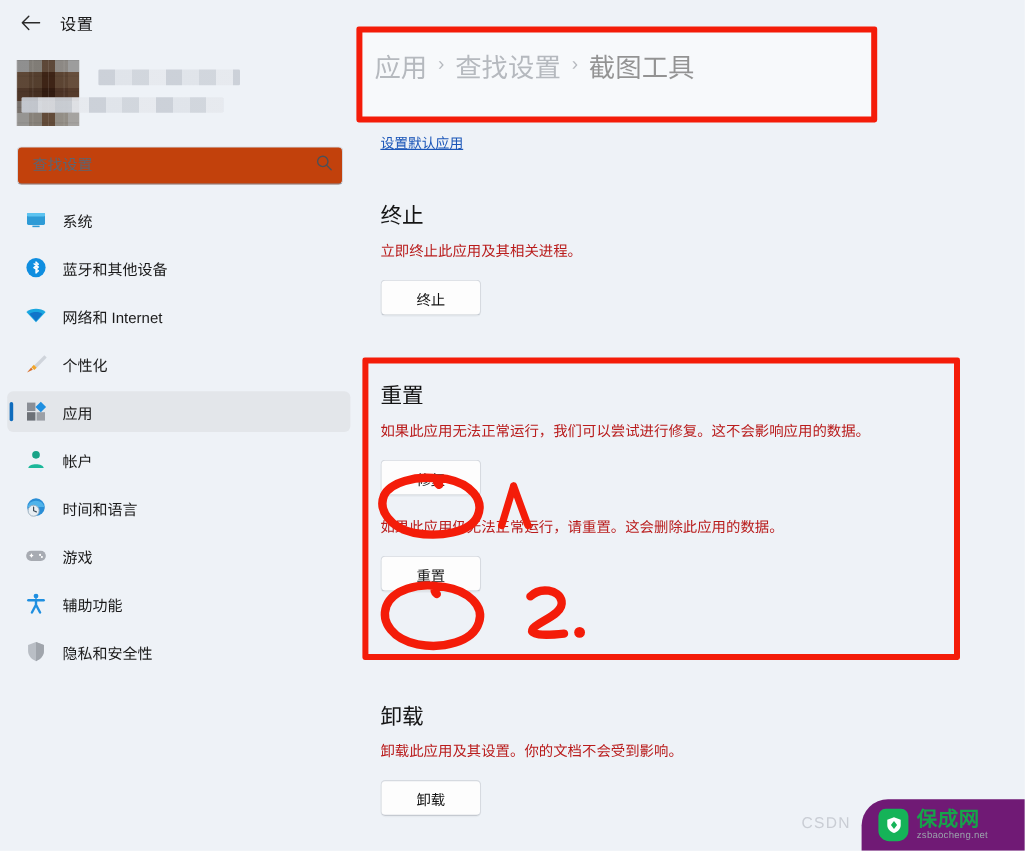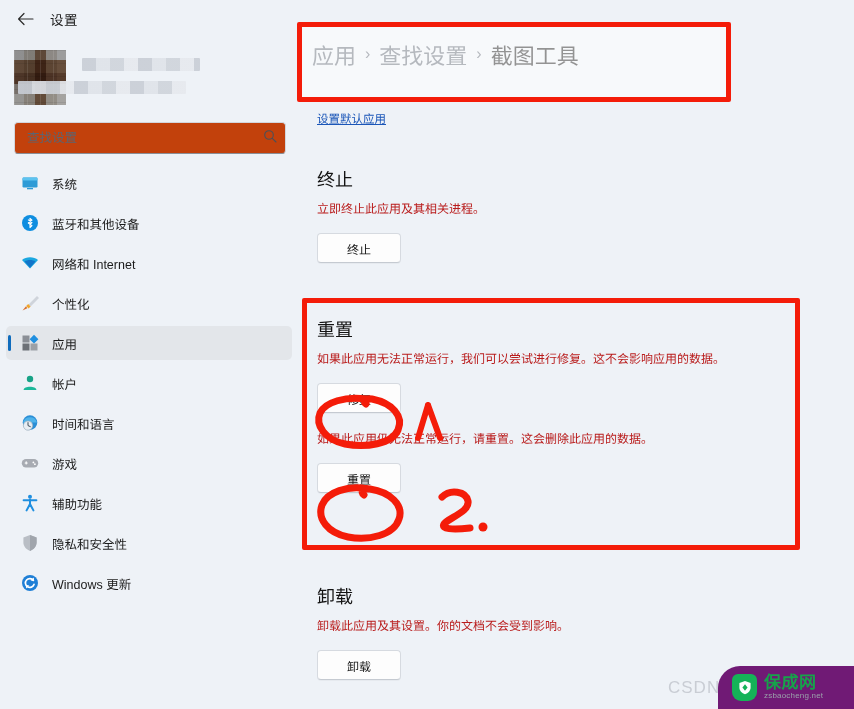--- a/index.html
+++ b/index.html
@@ -256,21 +256,21 @@
     border-radius: 2px;
   }
   .rect-breadcrumb { left: 297px; top: 22px; width: 434px; height: 80px; background: rgba(255,255,255,.55); }
   .rect-reset      { left: 302px; top: 298px; width: 498px; height: 252px; }
   .anno-svg { position: absolute; left: 0; top: 0; width: 854px; height: 709px; pointer-events: none; }
 
   
   .wm-csdn {
     position: absolute;
     left: 668px; top: 678px;
-    font-size: 17px;
+    font-size: 13px;
     color: #c9cdd4;
     letter-spacing: 1px;
     font-family: "Liberation Sans", sans-serif;
   }
   .wm-badge {
     position: absolute;
     left: 718px; top: 666px;
     width: 136px; height: 43px;
     background: #701a75;
     border-radius: 22px 0 0 0;
@@ -445,31 +445,20 @@
       <div class="nav-item">
         <span class="nav-icon">
           <svg width="18" height="18" viewBox="0 0 18 18">
             <path d="M9 1 L15.6 3.6 V8.6 C15.6 12.6, 12.6 15.6, 9 17 C5.4 15.6, 2.4 12.6, 2.4 8.6 V3.6 Z" fill="#b9bec5"></path>
             <path d="M9 1 L15.6 3.6 V8.6 C15.6 12.6, 12.6 15.6, 9 17 Z" fill="#a0a5ac"></path>
           </svg>
         </span>
         <span class="nav-label">隐私和安全性</span>
       </div>
 
-      <div class="nav-item">
-        <span class="nav-icon">
-          <svg width="18" height="18" viewBox="0 0 18 18">
-            <circle cx="9" cy="9" r="8" fill="#1f7fd6"></circle>
-            <path d="M12.4 6.4 A4.4 4.4 0 1 0 13 10.4" stroke="#fff" stroke-width="1.7" fill="none" stroke-linecap="round"></path>
-            <path d="M12.9 3.4 L13 6.9 L9.6 6.6 Z" fill="#fff"></path>
-            <path d="M5.1 14.6 L5 11.1 L8.4 11.4 Z" fill="#fff"></path>
-          </svg>
-        </span>
-        <span class="nav-label">Windows 更新</span>
-      </div>
 
     </div>
   </div>
 
   <div class="content">
 
     <div class="breadcrumb">
       <span class="crumb-link">应用</span>
       <span class="crumb-sep">›</span>
       <span class="crumb-link">查找设置</span>

